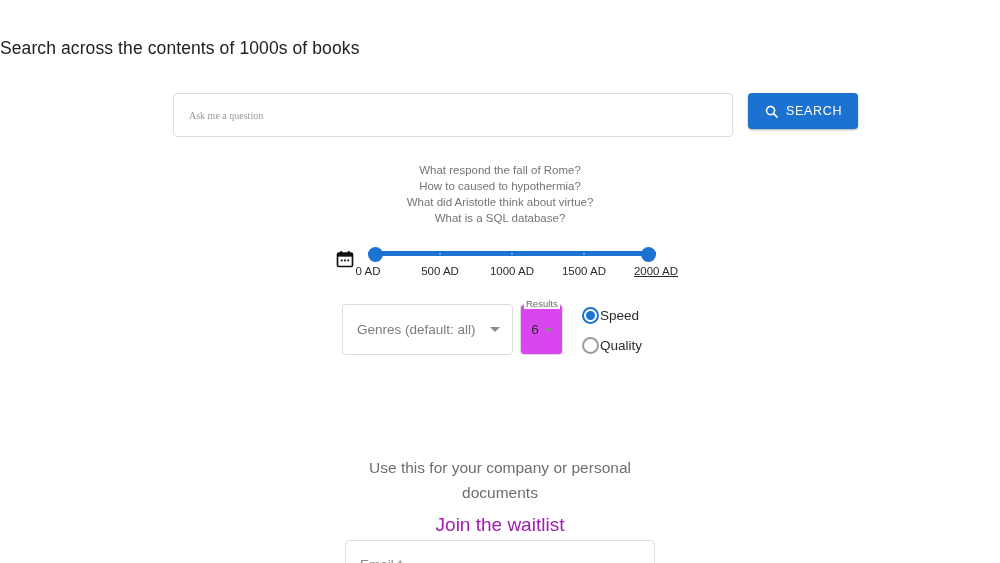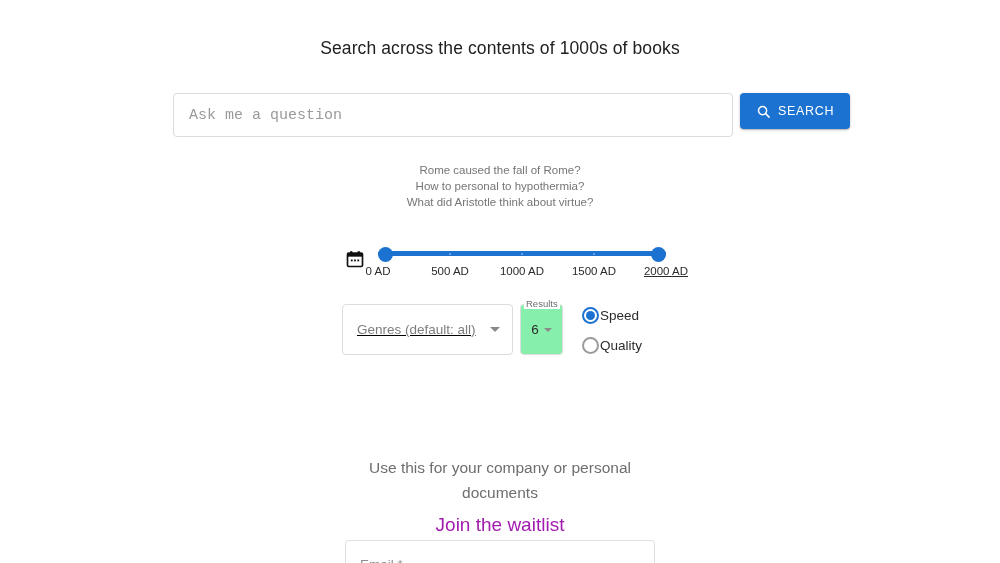--- a/index.html
+++ b/index.html
@@ -13,21 +13,20 @@
   .page {
     position: relative;
     width: 1000px; height: 563px;
     background: #ffffff;
   }
 
   
   .headline {
     position: absolute;
     top: 38px; left: 0; right: 0;
-    text-align: center;
     font-size: 17.5px;
     color: #212121;
     letter-spacing: 0.1px;
   }
 
   
   .search-row {
     position: absolute;
     top: 93px; left: 173px;
     display: flex;
@@ -40,29 +39,29 @@
     border-radius: 4px;
     background: #fff;
     display: flex;
     align-items: center;
     padding: 0 13px;
   }
   .search-field input {
     border: none;
     outline: none;
     width: 100%;
-    font-family: Liberation Mono, monospace;
-    font-size: 15px;
+    font-family: Liberation Serif, serif;
+    font-size: 10px;
     color: #7f1d1d;
     background: transparent;
   }
   .search-field input::placeholder { color: #9a9a9a; }
 
   .search-button {
-    margin-left: 7px;
+    margin-left: 15px;
     height: 36px;
     min-width: 95px;
     padding: 0 16px;
     background: #1b72d0;
     border: none;
     border-radius: 4px;
     color: #ffffff;
     font-family: "Liberation Sans", sans-serif;
     font-size: 12.5px;
     letter-spacing: 0.7px;
@@ -81,21 +80,21 @@
     text-align: center;
     color: #757575;
     font-size: 11.5px;
     line-height: 16px;
   }
   .examples div { white-space: nowrap; }
 
   
   .slider-block {
     position: absolute;
-    top: 244px; left: 345px;
+    top: 244px; left: 335px;
     width: 340px;
     height: 42px;
   }
   .cal-icon {
     position: absolute;
     left: 0; top: 5px;
     width: 20px; height: 20px;
   }
   .slider-wrap {
     position: absolute;
@@ -145,41 +144,40 @@
     width: 171px;
     height: 51px;
     border: 1px solid #dcdcdc;
     border-radius: 4px;
     display: flex;
     align-items: center;
     justify-content: space-between;
     padding: 0 12px 0 14px;
     background: #fff;
     cursor: pointer;
-    text-decoration: underline;
   }
   .genres-select .val {
     font-size: 13.5px;
     color: #7d7d7d;
   }
   .caret {
     width: 0; height: 0;
     border-left: 5px solid transparent;
     border-right: 5px solid transparent;
     border-top: 5px solid #8a8a8a;
   }
 
   .results-select {
     position: relative;
     margin-left: 7px;
     width: 43px;
     height: 51px;
     border: 1px solid #dcdcdc;
     border-radius: 4px;
-    background: #86efac;
+    background: #d946ef;
     display: flex;
     align-items: center;
     justify-content: center;
     gap: 5px;
     cursor: pointer;
   }
   .results-select .val {
     font-size: 13.5px;
     color: #2b2b2b;
   }
@@ -280,23 +278,24 @@
         <svg width="15" height="15" viewBox="0 0 24 24" fill="none" stroke="#ffffff" stroke-width="2.4" stroke-linecap="round">
           <circle cx="10.5" cy="10.5" r="6.5"></circle>
           <line x1="15.4" y1="15.4" x2="21" y2="21"></line>
         </svg>
       </span>
       <span>SEARCH</span>
     </button>
   </div>
 
   <div class="examples">
-    <div>Rome caused the fall of Rome?</div>
-    <div>How to personal to hypothermia?</div>
+    <div>What respond the fall of Rome?</div>
+    <div>How to caused to hypothermia?</div>
     <div>What did Aristotle think about virtue?</div>
+    <div>What is a SQL database?</div>
   </div>
 
   <div class="slider-block">
     <span class="cal-icon">
       <svg width="20" height="20" viewBox="0 0 24 24">
         <rect x="3" y="5" width="18" height="16" rx="1.5" fill="none" stroke="#111" stroke-width="2"></rect>
         <rect x="3" y="5" width="18" height="4.2" fill="#111"></rect>
         <rect x="6.2" y="2.6" width="2.6" height="4" fill="#111"></rect>
         <rect x="15.2" y="2.6" width="2.6" height="4" fill="#111"></rect>
         <rect x="7" y="12.6" width="2.2" height="2.2" fill="#111"></rect>

